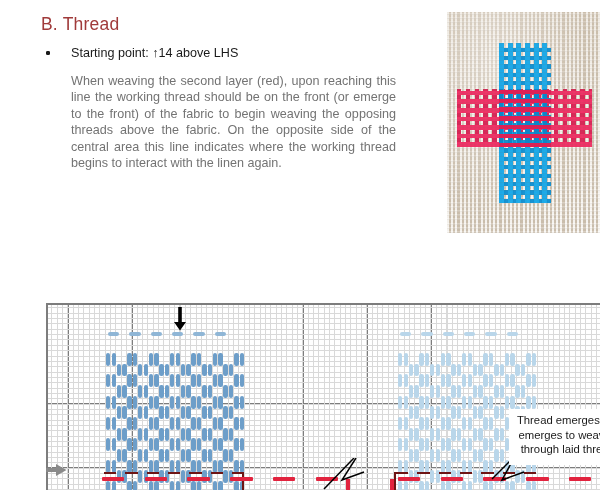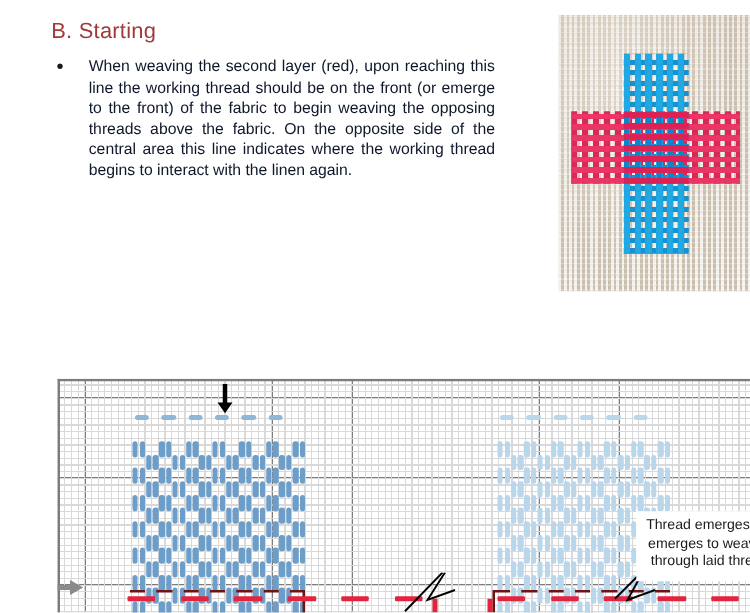--- a/index.html
+++ b/index.html
@@ -22,21 +22,21 @@
   ul.bullets{list-style:none;margin:9px 0 0 0;padding:0;}
   ul.bullets li{
     position:relative;padding-left:30px;margin-bottom:11px;
     color:#1a1a1a;font-size:12.6px;line-height:16.5px;
   }
   ul.bullets li .dot{
     position:absolute;left:5px;top:6px;width:3.5px;height:3.5px;
     border-radius:50%;background:#1a1a1a;
   }
   .para{
-    margin:2px 0 0 30px;color:#0f172a;font-size:12.6px;line-height:16.6px;
+    margin:2px 0 0 30px;color:#737373;font-size:12.6px;line-height:16.6px;
     text-align:justify;width:325px;
   }
 
   
   .photo{
     position:absolute;left:447px;top:12px;width:153px;height:221px;
     overflow:hidden;background:#e9e2d8;
   }
   .linen{position:absolute;inset:0;
     background-color:#e6ddd1;
@@ -128,28 +128,29 @@
   .callout.left{left:207px;top:106px;width:113px;height:56px;}
   .callout.right{left:463px;top:106px;width:105px;height:56px;}
   .leader{position:absolute;pointer-events:none;}
 </style>
 </head>
 <body>
 
 <div class="page">
 
   <div class="textcol">
-    <h1 class="heading">B. Starting</h1>
+    <h1 class="heading">B. Thread</h1>
 
     <ul class="bullets">
       <li>
         <span class="dot"></span>
       </li>
       <li>
         <span class="dot"></span>
+        <span>Starting point: ↑14 above LHS</span>
       </li>
     </ul>
 
     <p class="para">When weaving the second layer (red), upon reaching this line the working thread should be on the front (or emerge to the front) of the fabric to begin weaving the opposing threads above the fabric.  On the opposite side of the central area this line indicates where the working thread begins to interact with the linen again.</p>
   </div>
 
   <div class="photo">
     <div class="linen"></div>
     <div class="band red"></div>
     <div class="band blue"></div>

